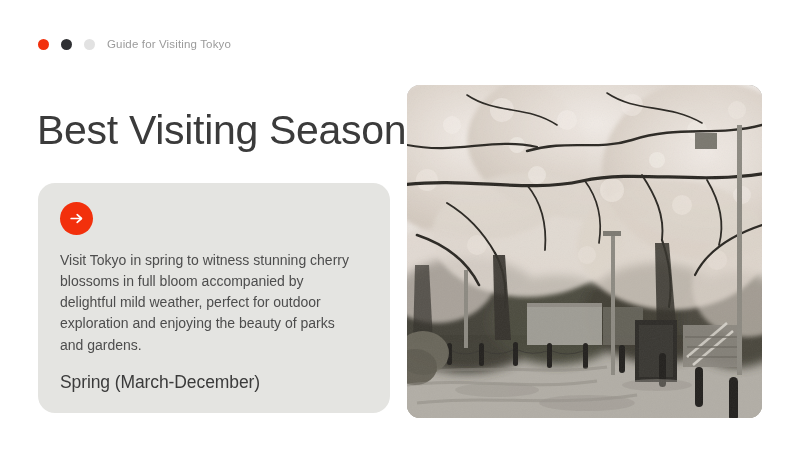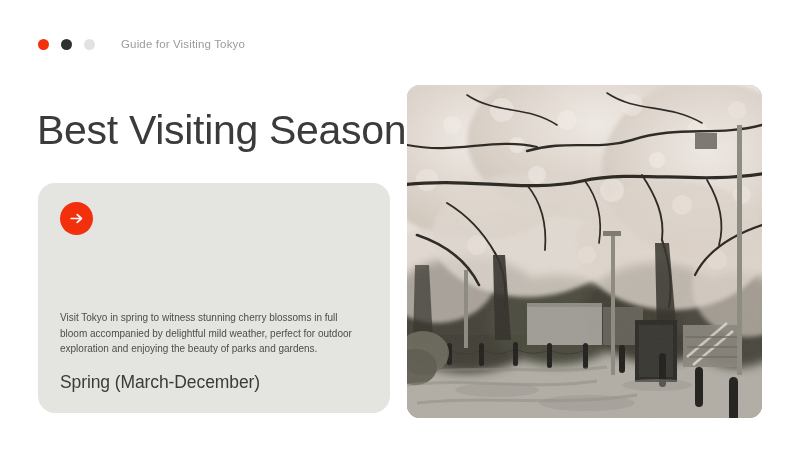--- a/index.html
+++ b/index.html
@@ -33,21 +33,21 @@
     width: 11px;
     height: 11px;
     border-radius: 50%;
     display: block;
   }
   .dot-red   { background: #f2300c; }
   .dot-dark  { background: #2f3033; }
   .dot-gray  { background: #e2e2e2; }
 
   .topbar-title {
-    margin-left: 26px;
+    margin-left: 12px;
     font-size: 11.5px;
     color: #9b9b9b;
     letter-spacing: .15px;
     white-space: nowrap;
   }
 
   
   .headline {
     position: absolute;
     left: 37px;
@@ -86,21 +86,21 @@
     align-items: center;
     justify-content: center;
     cursor: pointer;
     flex: 0 0 auto;
   }
   .arrow-btn svg { display: block; }
 
   .card-spacer { flex: 1 1 auto; }
 
   .card-desc {
-    font-size: 10px;
+    font-size: 14px;
     line-height: 1.52;
     color: #4d4d4d;
     margin: 0 0 16px 0;
     max-width: 300px;
   }
 
   .card-heading {
     font-size: 17.5px;
     font-weight: 400;
     color: #3b3b3b;

